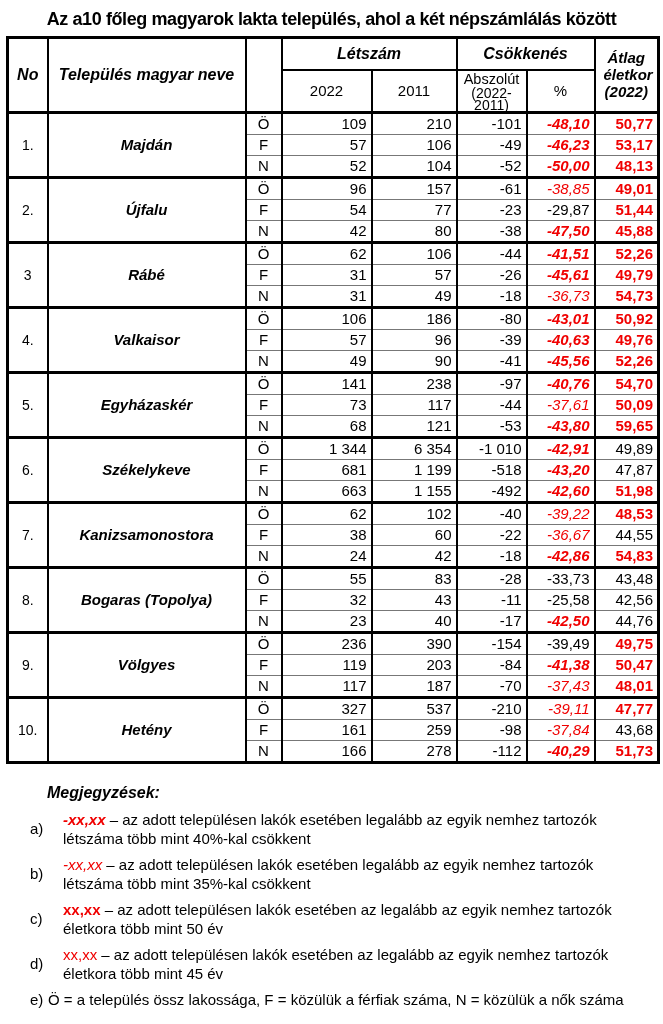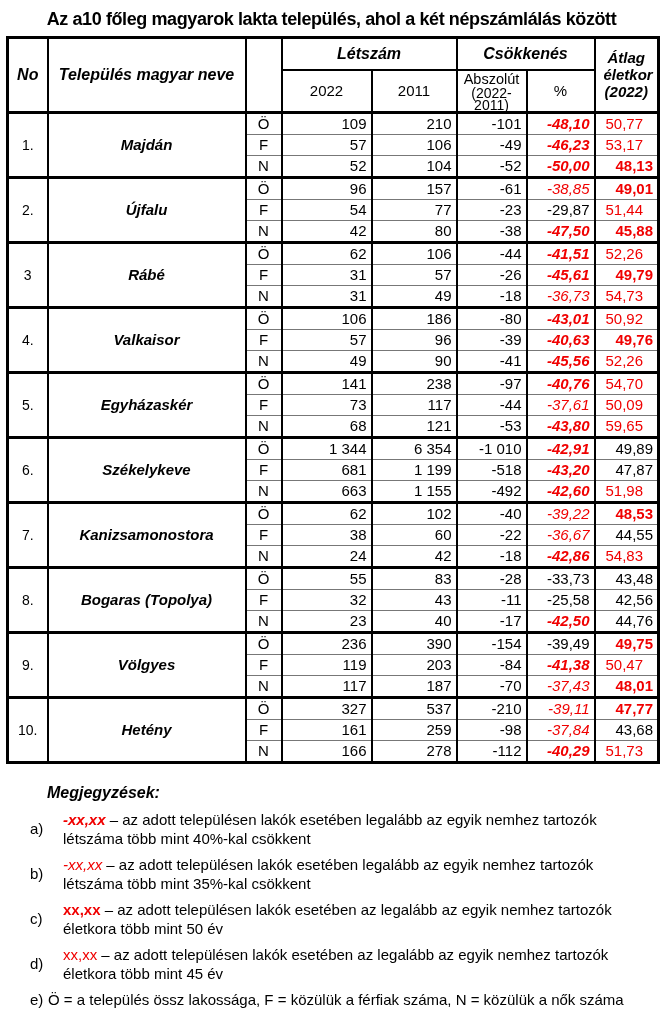--- a/index.html
+++ b/index.html
@@ -32,21 +32,21 @@
   th.abszolut-hdr .sub { display: block; font-size: 14px; line-height: 12px; }
   tbody td { height: 21px; font-size: 15px; line-height: 20px; vertical-align: middle; }
   tbody tr.group-start td { border-top: 3px solid #000; }
   tbody tr.sub-row td { border-top: 1px solid #777; }
   td.no-cell   { text-align: center; font-size: 14px; }
   td.name-cell { text-align: center; font-weight: bold; font-style: italic; }
   td.gcol      { text-align: center; }
   td.num       { text-align: right; padding-right: 4px; }
   td.pct.lvl-gt40 { color: #f00000; font-weight: bold; font-style: italic; }
   td.pct.lvl-gt35 { color: #f00000; font-style: italic; }
-  td.age.age-gt50 { color: #f00000; font-weight: normal; text-align: center; }
+  td.age.age-gt50 { color: #f00000; font-weight: bold; }
   td.age.age-gt45 { color: #f00000; font-weight: bold; }
   .notes { margin: 20px 0 0 30px; width: 615px; font-size: 15px; }
   .notes-title { font-weight: bold; font-style: italic; font-size: 16px; margin: 0 0 8px 17px; }
   .note-item { display: flex; margin-bottom: 7px; }
   .note-label { width: 33px; flex: none; display: flex; align-items: center; font-size: 15px; }
   .note-label.tight { width: 18px; }
   .note-text { flex: 1; line-height: 19px; }
   .samp-decline-gt40 { color: #f00000; font-weight: bold; font-style: italic; }
   .samp-decline-gt35 { color: #f00000; font-style: italic; }
   .samp-age-gt50 { color: #f00000; font-weight: bold; }

